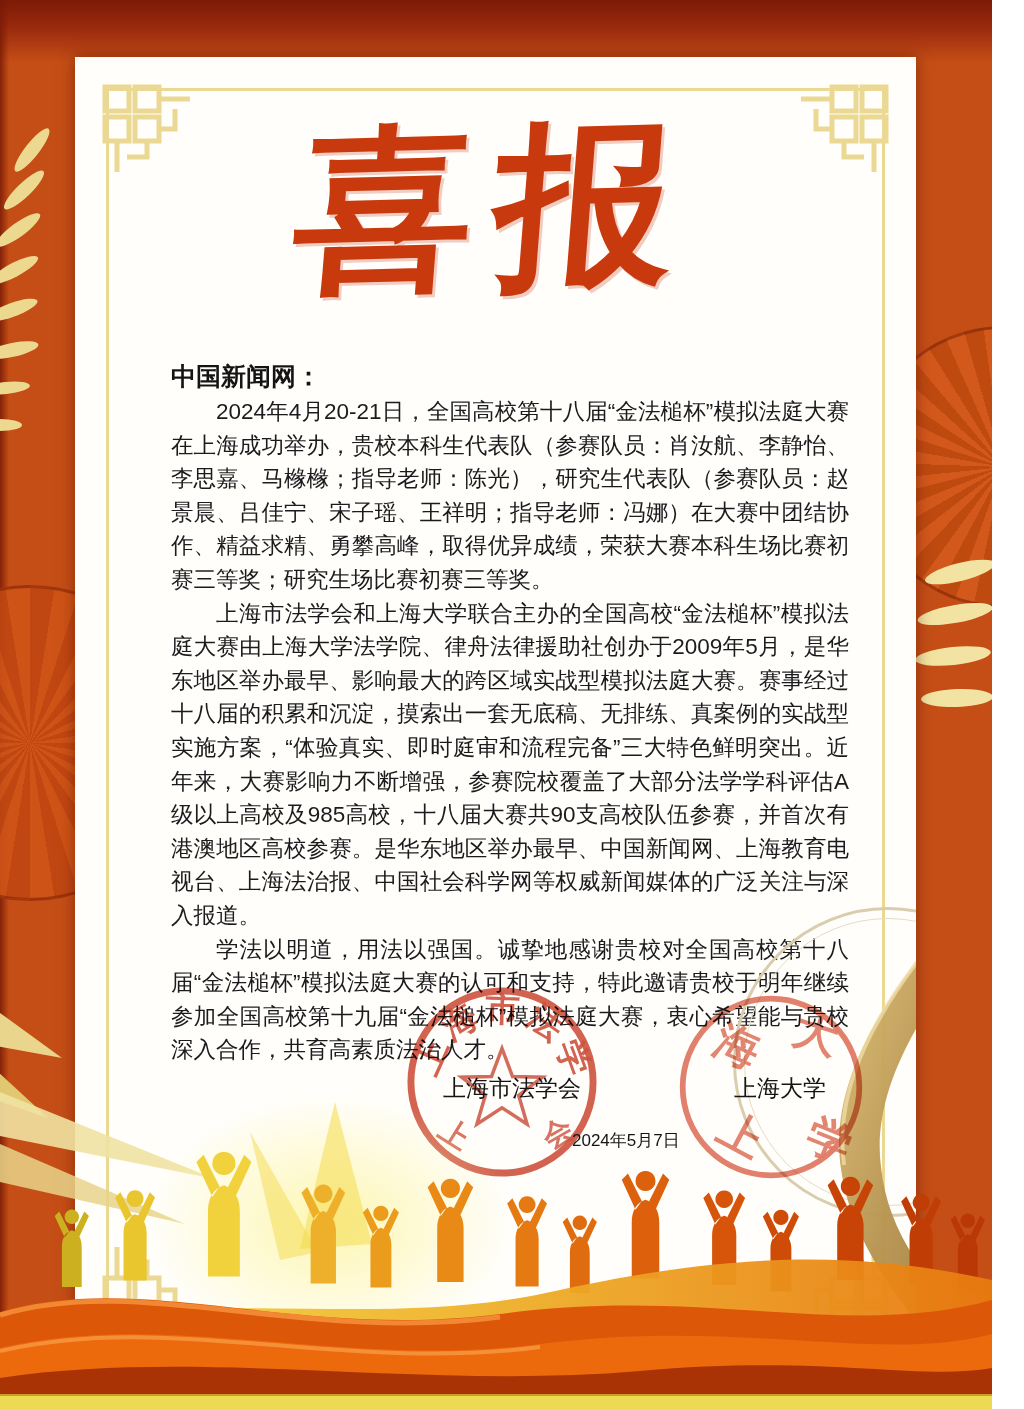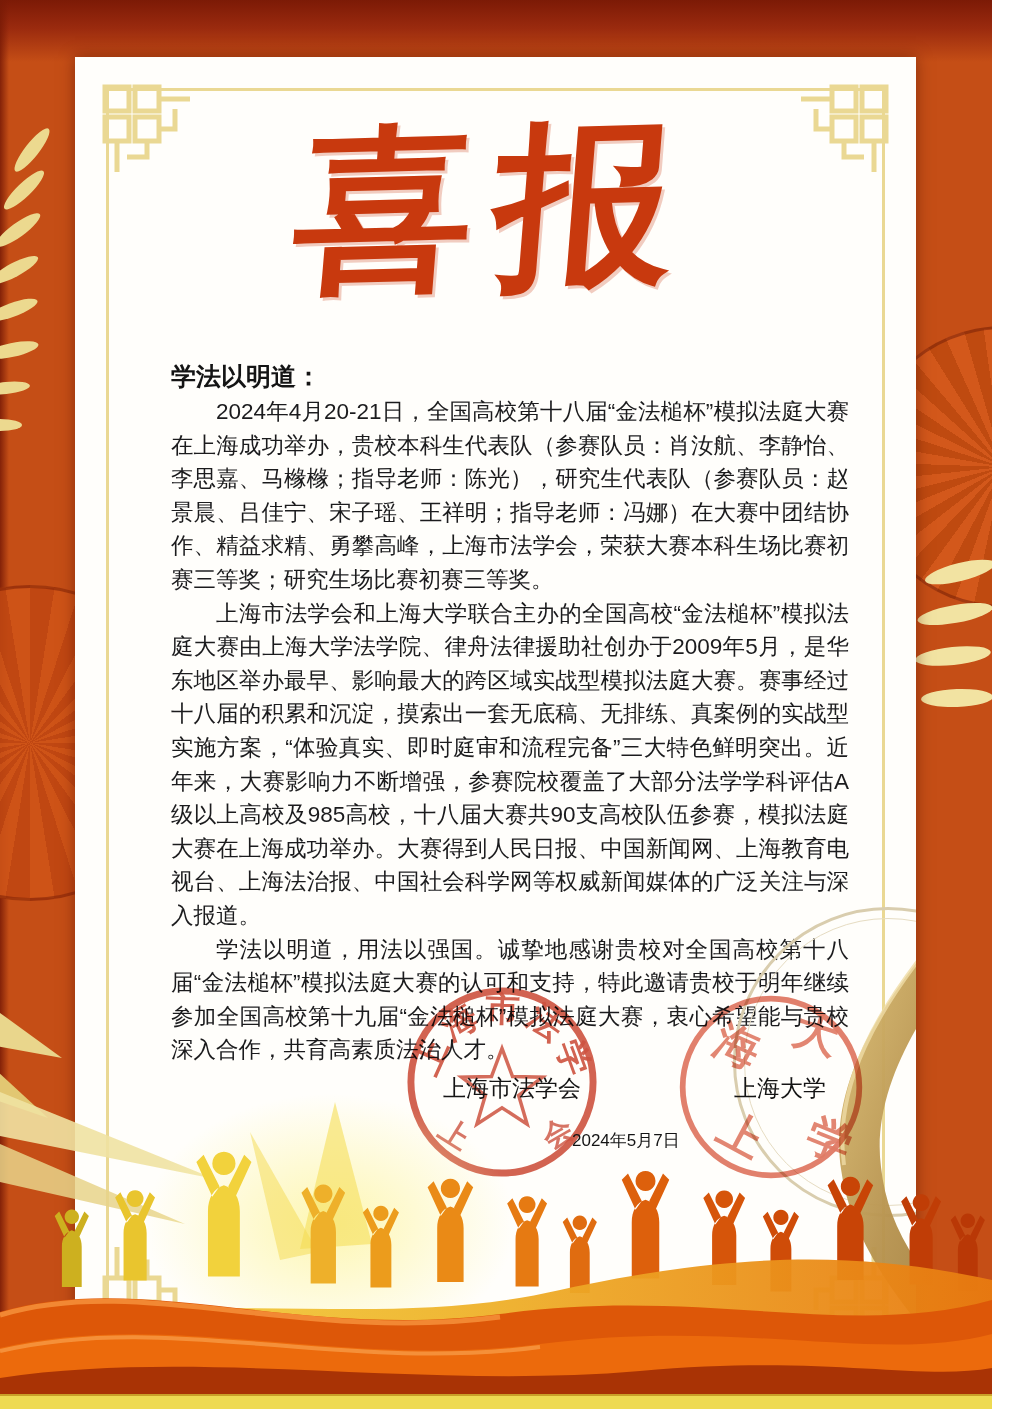--- a/index.html
+++ b/index.html
@@ -174,25 +174,25 @@
             <rect x="38" y="8" width="24" height="24"></rect>
           <rect x="8" y="38" width="24" height="24"></rect>
             <rect x="38" y="38" width="24" height="24"></rect>
           <path d="M62,20 H93 M20,62 V93 M62,50 h16 v-20 M50,62 v16 h-20"></path>
         </g>
       </svg>
     </div>
 
     <h1 class="title">喜报</h1>
 
-    <div class="salutation">学法以明道：</div>
+    <div class="salutation">中国新闻网：</div>
 
     <div class="bodytext">
-      <p>2024年4月20-21日，全国高校第十八届“金法槌杯”模拟法庭大赛在上海成功举办，贵校本科生代表队（参赛队员：肖汝航、李静怡、李思嘉、马橼橼；指导老师：陈光），研究生代表队（参赛队员：赵景晨、吕佳宁、宋子瑶、王祥明；指导老师：冯娜）在大赛中团结协作、精益求精、勇攀高峰，上海市法学会，荣获大赛本科生场比赛初赛三等奖；研究生场比赛初赛三等奖。</p>
-      <p>上海市法学会和上海大学联合主办的全国高校“金法槌杯”模拟法庭大赛由上海大学法学院、律舟法律援助社创办于2009年5月，是华东地区举办最早、影响最大的跨区域实战型模拟法庭大赛。赛事经过十八届的积累和沉淀，摸索出一套无底稿、无排练、真案例的实战型实施方案，“体验真实、即时庭审和流程完备”三大特色鲜明突出。近年来，大赛影响力不断增强，参赛院校覆盖了大部分法学学科评估A级以上高校及985高校，十八届大赛共90支高校队伍参赛，模拟法庭大赛在上海成功举办。大赛得到人民日报、中国新闻网、上海教育电视台、上海法治报、中国社会科学网等权威新闻媒体的广泛关注与深入报道。</p>
+      <p>2024年4月20-21日，全国高校第十八届“金法槌杯”模拟法庭大赛在上海成功举办，贵校本科生代表队（参赛队员：肖汝航、李静怡、李思嘉、马橼橼；指导老师：陈光），研究生代表队（参赛队员：赵景晨、吕佳宁、宋子瑶、王祥明；指导老师：冯娜）在大赛中团结协作、精益求精、勇攀高峰，取得优异成绩，荣获大赛本科生场比赛初赛三等奖；研究生场比赛初赛三等奖。</p>
+      <p>上海市法学会和上海大学联合主办的全国高校“金法槌杯”模拟法庭大赛由上海大学法学院、律舟法律援助社创办于2009年5月，是华东地区举办最早、影响最大的跨区域实战型模拟法庭大赛。赛事经过十八届的积累和沉淀，摸索出一套无底稿、无排练、真案例的实战型实施方案，“体验真实、即时庭审和流程完备”三大特色鲜明突出。近年来，大赛影响力不断增强，参赛院校覆盖了大部分法学学科评估A级以上高校及985高校，十八届大赛共90支高校队伍参赛，并首次有港澳地区高校参赛。是华东地区举办最早、中国新闻网、上海教育电视台、上海法治报、中国社会科学网等权威新闻媒体的广泛关注与深入报道。</p>
       <p>学法以明道，用法以强国。诚挚地感谢贵校对全国高校第十八届“金法槌杯”模拟法庭大赛的认可和支持，特此邀请贵校于明年继续参加全国高校第十九届“金法槌杯”模拟法庭大赛，衷心希望能与贵校深入合作，共育高素质法治人才。</p>
     </div>
 
     <div class="sig sig-left">上海市法学会</div>
     <div class="sig sig-right">上海大学</div>
     <div class="dateline">2024年5月7日</div>
 
     <svg class="seal seal-left" viewBox="0 0 200 200">
       <defs>
         <path id="arcL" d="M 34,104 A 66 66 0 0 1 166,104" fill="none"></path>

